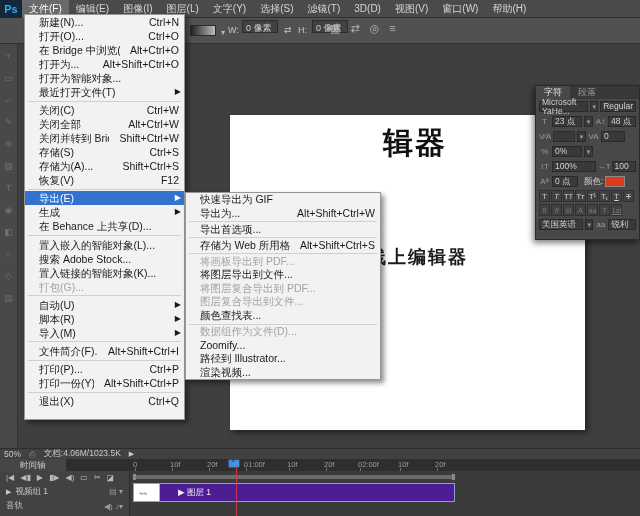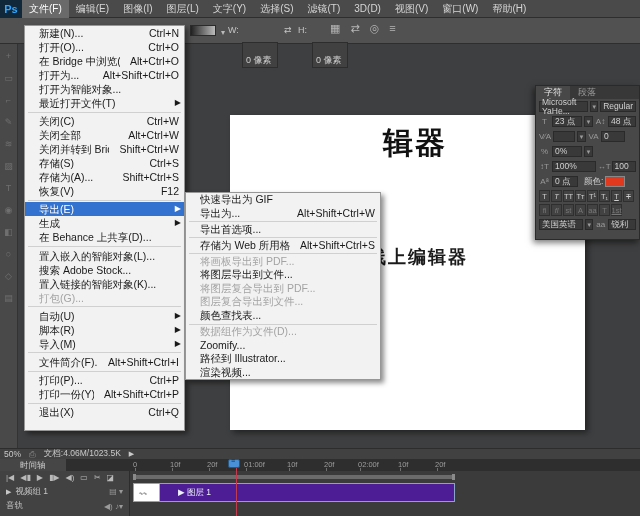--- a/index.html
+++ b/index.html
@@ -13,22 +13,22 @@
   .ps-logo { width:22px; height:18px; background:#10283a; color:#31a8ff; font-weight:bold;
     font-size:11px; display:flex; align-items:center; justify-content:center; }
   .mb-items { display:flex; height:18px; }
   .mb-item { color:#d6d6d6; font-size:10px; padding:0 7px; line-height:18px; white-space:nowrap; }
   .mb-item.active { background:#6a6a6a; color:#ffffff; }
 
   
   .optionsbar { position:absolute; left:0; top:18px; width:640px; height:26px; background:#515151;
     border-bottom:1px solid #2e2e2e; z-index:5; }
   .ob-abs { position:absolute; top:7px; font-size:9px; color:#c4c4c4; }
-  .ob-field { position:absolute; top:24px; height:13px; background:#414141; border:1px solid #2d2d2d;
-    color:#cfcfcf; font-size:9px; line-height:11px; padding:12px 3px; }
+  .ob-field { position:absolute; top:2px; height:13px; background:#414141; border:1px solid #2d2d2d;
+    color:#cfcfcf; font-size:9px; line-height:11px; padding:2px 3px; }
   .ob-chip { position:absolute; left:190px; top:7px; width:26px; height:11px;
     background:linear-gradient(90deg,#222,#bbb); border:1px solid #2b2b2b; }
   .ob-chip i { position:absolute; right:-10px; top:2px; color:#bbb; font-style:normal; font-size:8px; }
   .ob-icons { position:absolute; left:330px; top:4px; display:flex; gap:10px; color:#b5b5b5; font-size:11px; }
   .doc-tab-frag { position:absolute; left:2px; top:30px; font-size:9px; color:#b5b5b5; z-index:4; }
 
   
   .toolbar-left { position:absolute; left:0; top:44px; width:18px; height:404px; background:#494949;
     border-right:1px solid #333; display:flex; flex-direction:column; align-items:center;
     padding-top:8px; gap:13px; z-index:3; }
@@ -38,21 +38,21 @@
   .canvas { position:absolute; left:230px; top:115px; width:355px; height:315px; background:#ffffff;
     box-shadow:3px 3px 6px rgba(0,0,0,.45); z-index:2; }
   .canvas-text-lg { position:absolute; left:153px; top:8px; font-size:30px; font-weight:bold;
     color:#111; letter-spacing:2px; }
   .canvas-text-sm { position:absolute; left:138px; top:130px; font-size:18px; font-weight:bold;
     color:#1a1a1a; letter-spacing:2px; }
 
   
   .menu { position:absolute; background:#f2f2f2; border:1px solid #979797;
     box-shadow:3px 3px 5px rgba(0,0,0,.45); z-index:50; display:flex; flex-direction:column; }
-  .file-menu { left:24px; top:25px; width:161px; height:406px; }
+  .file-menu { left:24px; top:14px; width:161px; height:406px; }
   .export-menu { left:185px; top:192px; width:196px; height:188px; z-index:51; }
   .menu-item { display:flex; align-items:center; height:14px; line-height:14px; font-size:10.5px;
     color:#1a1a1a; padding:0 5px 0 14px; position:relative; white-space:nowrap; }
   .export-menu .menu-item { height:13.5px; line-height:13.5px; }
   .menu-item .mi-label { flex:1; overflow:hidden; }
   .menu-item .mi-shortcut { margin-left:10px; color:#1a1a1a; }
   .menu-item .mi-arrow { position:absolute; right:3px; font-size:8px; }
   .menu-item.disabled, .menu-item.disabled .mi-shortcut { color:#a3a3a3; }
   .menu-item.highlight, .menu-item.highlight .mi-shortcut { color:#ffffff; }
   .menu-sep { height:1px; background:#d0d0d0; margin:1.6px 3px; }

